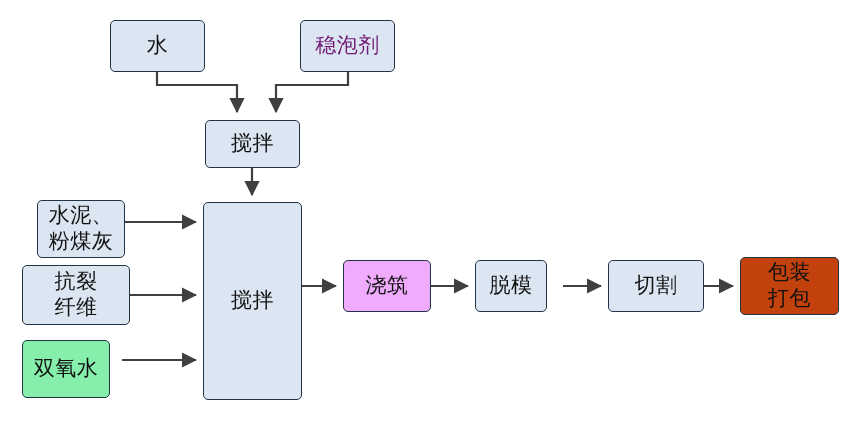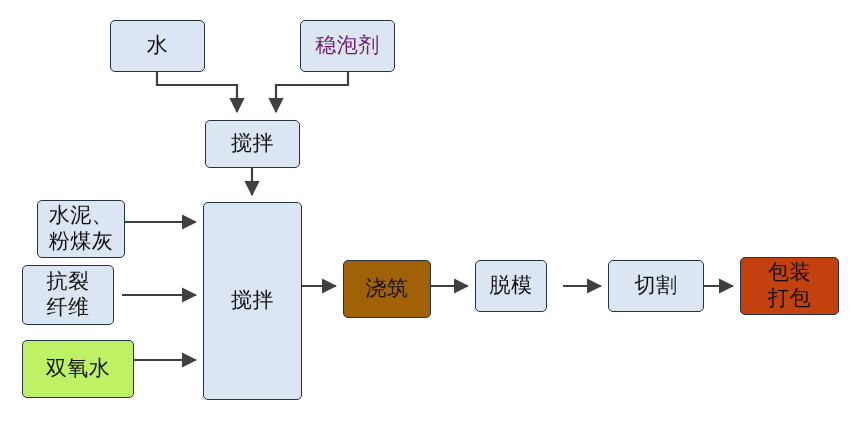--- a/index.html
+++ b/index.html
@@ -81,28 +81,28 @@
 
   <div class="node" style="left: 110px; top: 20px; width: 95px; height: 52px; background: rgb(220, 230, 242); border-color: rgb(34, 51, 68); color: rgb(17, 17, 17);">水</div>
 
   <div class="node" style="left: 300px; top: 20px; width: 95px; height: 52px; background: rgb(220, 230, 242); border-color: rgb(34, 51, 68); color: #701a75;">稳泡剂</div>
 
   <div class="node" style="left: 205px; top: 120px; width: 95px; height: 48px; background: rgb(220, 230, 242); border-color: rgb(34, 51, 68); color: rgb(17, 17, 17);">搅拌</div>
 
   <div class="node" style="left: 22px; top: 200px; width: 88px; height: 58px; background: rgb(220, 230, 242); border-color: rgb(34, 51, 68); color: rgb(17, 17, 17); margin-left: 15px;">水泥、
 粉煤灰</div>
 
-  <div class="node" style="left: 22px; top: 265px; width: 92px; height: 60px; background: rgb(220, 230, 242); border-color: rgb(34, 51, 68); color: rgb(17, 17, 17);">抗裂
+  <div class="node" style="left: 22px; top: 265px; width: 108px; height: 60px; background: rgb(220, 230, 242); border-color: rgb(34, 51, 68); color: rgb(17, 17, 17);">抗裂
 纤维</div>
 
-  <div class="node" style="left: 22px; top: 340px; width: 112px; height: 58px; background: #bef264; border-color: rgb(34, 51, 68); color: rgb(17, 17, 17);">双氧水</div>
+  <div class="node" style="left: 22px; top: 340px; width: 88px; height: 58px; background: #86efac; border-color: rgb(34, 51, 68); color: rgb(17, 17, 17);">双氧水</div>
 
   <div class="node tall" style="left: 203px; top: 202px; width: 99px; height: 198px; background: rgb(220, 230, 242); border-color: rgb(34, 51, 68); color: rgb(17, 17, 17);">搅拌</div>
 
-  <div class="node" style="left: 343px; top: 260px; width: 88px; height: 58px; background: #a16207; border-color: rgb(34, 51, 68); color: rgb(17, 17, 17);">浇筑</div>
+  <div class="node" style="left: 343px; top: 260px; width: 88px; height: 52px; background: #f0abfc; border-color: rgb(34, 51, 68); color: rgb(17, 17, 17);">浇筑</div>
 
   <div class="node" style="left: 475px; top: 260px; width: 72px; height: 52px; background: rgb(220, 230, 242); border-color: rgb(34, 51, 68); color: rgb(17, 17, 17);">脱模</div>
 
   <div class="node" style="left: 608px; top: 260px; width: 96px; height: 52px; background: rgb(220, 230, 242); border-color: rgb(34, 51, 68); color: rgb(17, 17, 17);">切割</div>
 
   <div class="node" style="left: 740px; top: 257px; width: 99px; height: 58px; background: #c2410c; border-color: rgb(34, 51, 68); color: rgb(17, 17, 17); text-align: center;">包装
 打包</div>
 
 </div>
 

